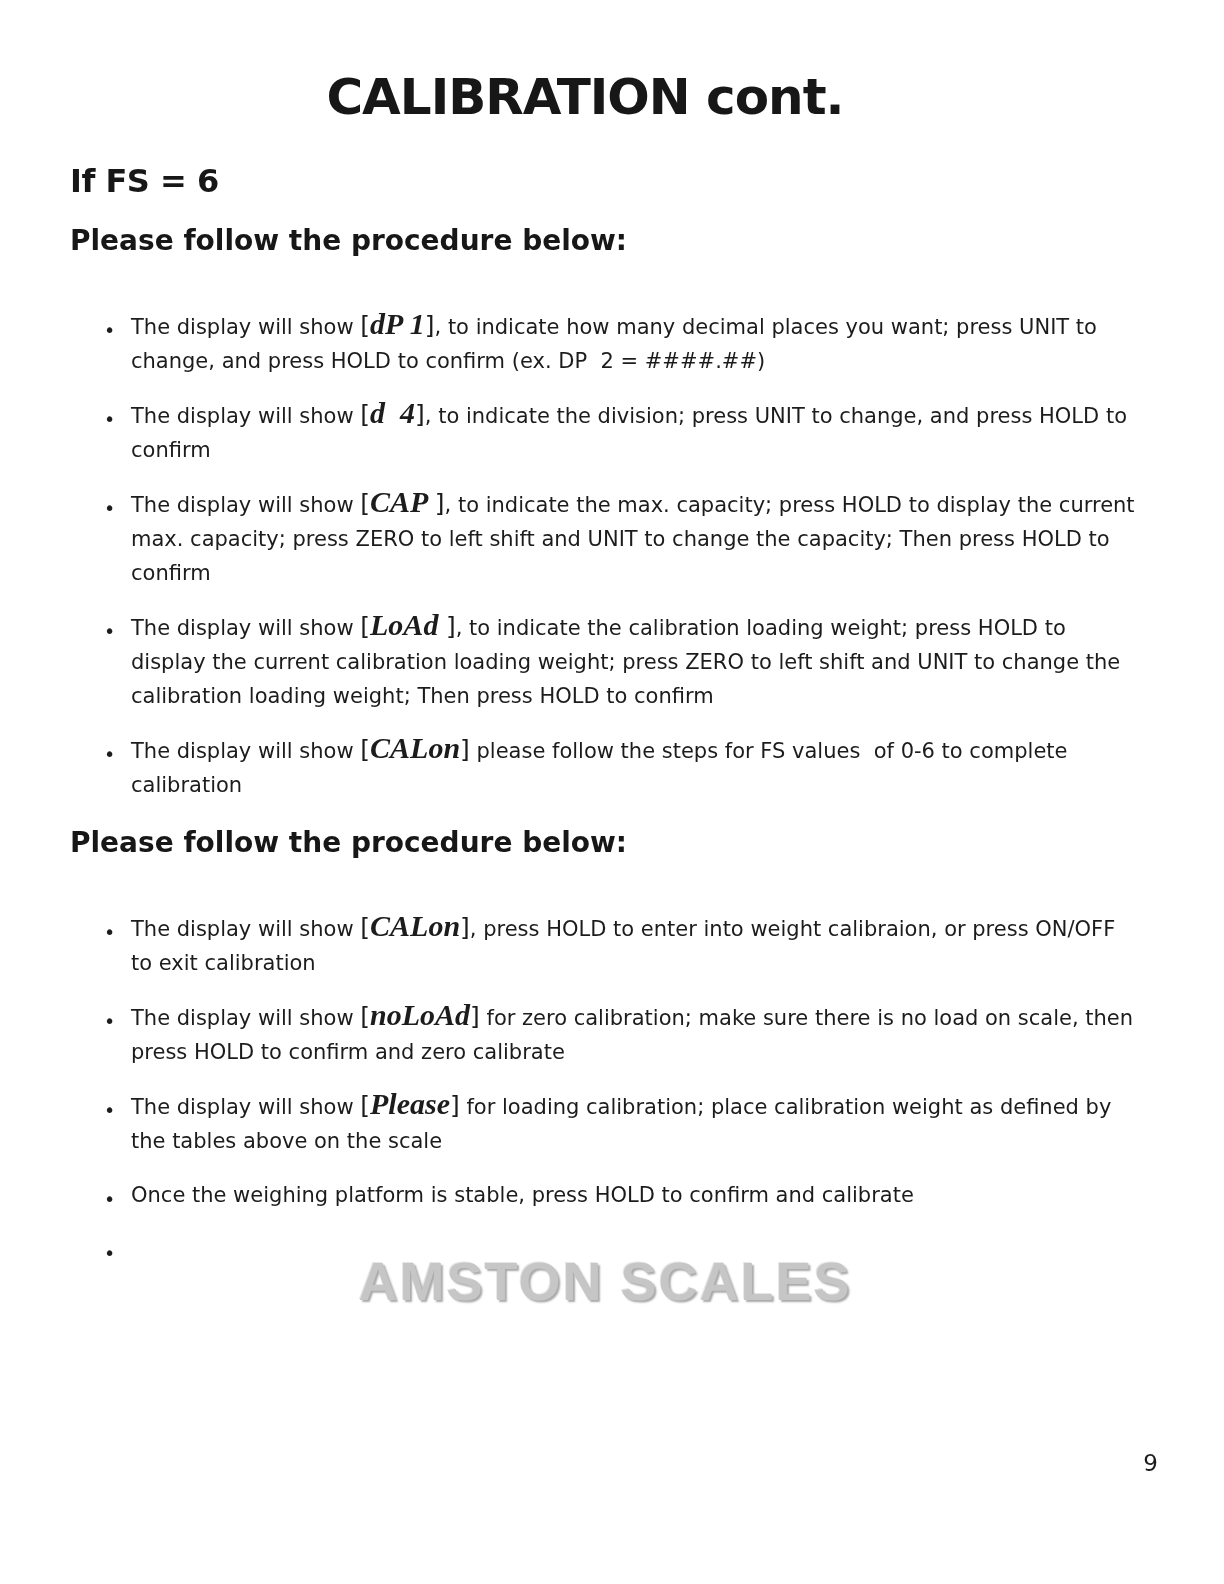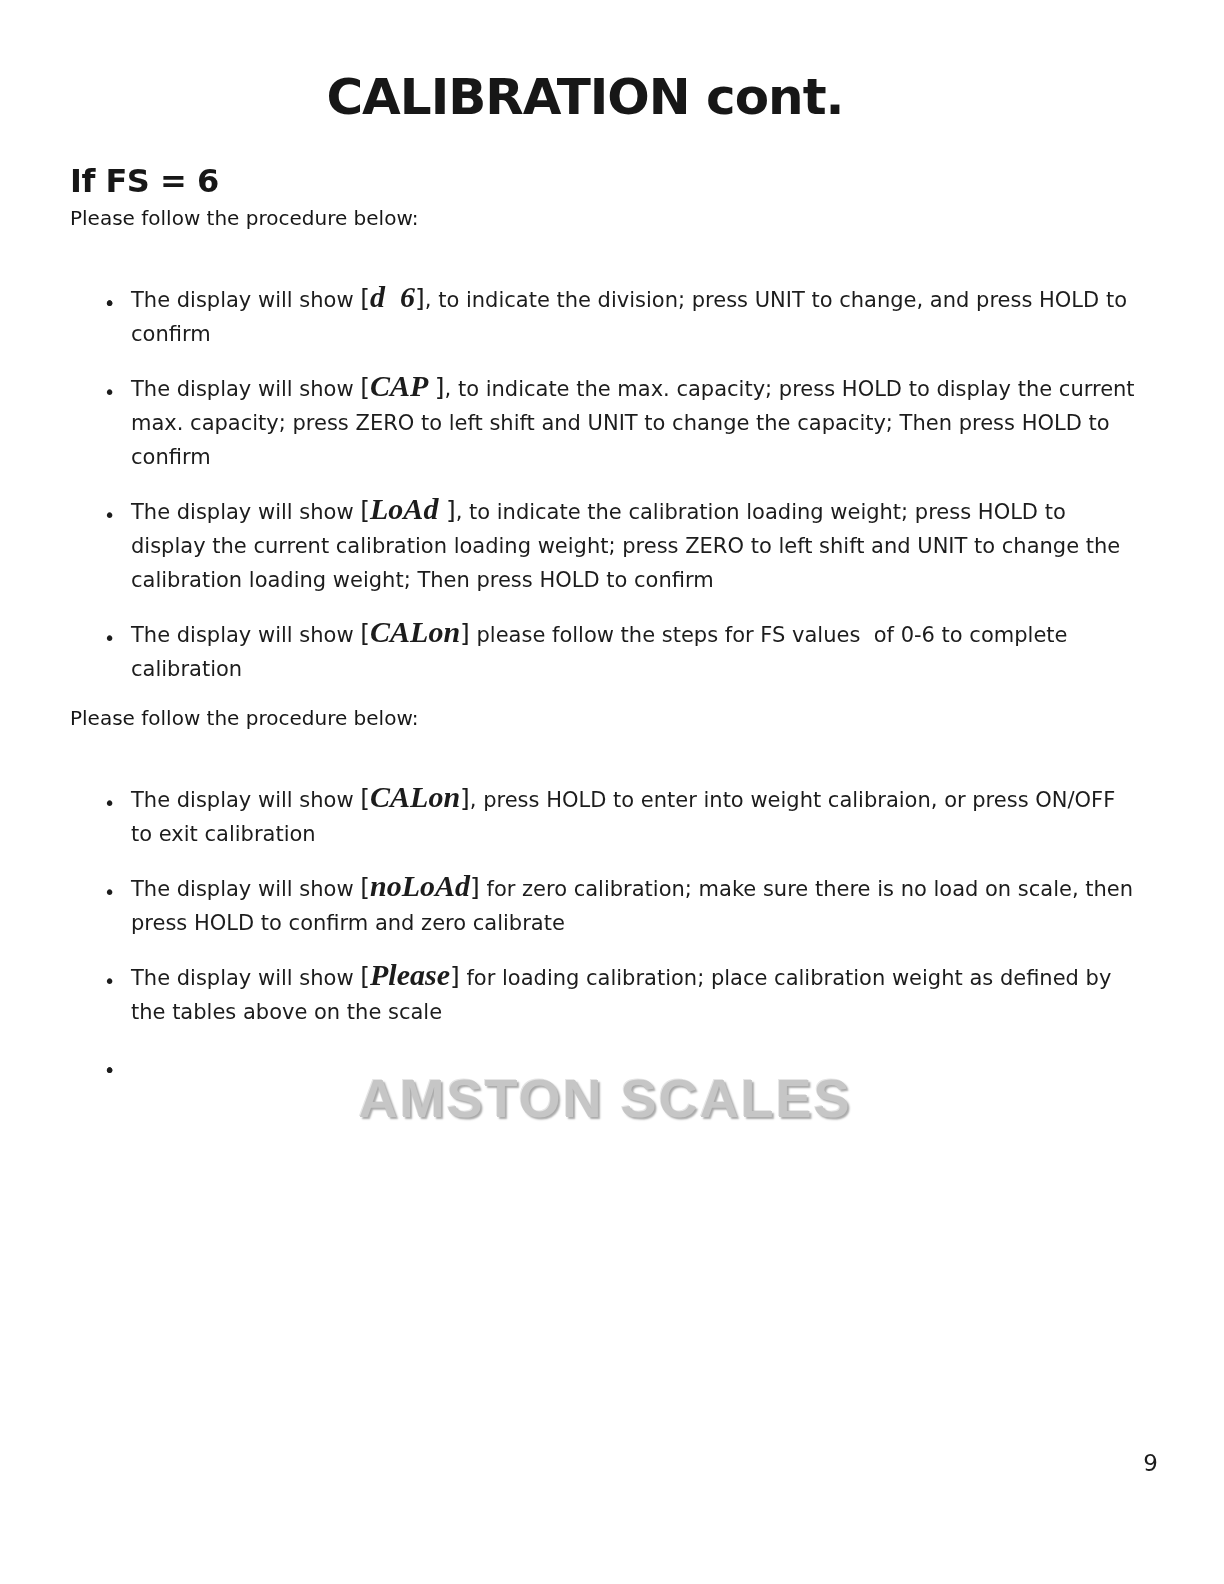--- a/index.html
+++ b/index.html
@@ -23,23 +23,23 @@
     color: #171717;
   }
   .section-heading {
     margin: 36px 0 0 0;
     font-size: 32px;
     font-weight: bold;
     letter-spacing: -0.5px;
     color: #171717;
   }
   .section-subheading {
-    margin: 6px 0 0 0;
-    font-size: 20px;
-    font-weight: normal;
+    margin: 24px 0 0 0;
+    font-size: 28px;
+    font-weight: bold;
     color: #171717;
   }
   .bullet-list {
     list-style: none;
     margin: 52px 0 0 0;
     padding: 0 0 0 34px;
   }
   .bullet-item {
     position: relative;
     padding-left: 27px;
@@ -90,35 +90,35 @@
 <body>
 
 <div class="page">
 
   <h1 class="doc-title">CALIBRATION cont.</h1>
 
   <section>
     <h2 class="section-heading">If FS = 6</h2>
     <h3 class="section-subheading">Please follow the procedure below:</h3>
     <ul class="bullet-list">
-        <li class="bullet-item"><span class="dot">•</span></li>
-        <li class="bullet-item"><span class="dot">•</span><div class="bullet-text"><span class="t">The display will show </span><span class="bracket">[</span><span class="code">d  6</span><span class="bracket">]</span><span class="t">, to indicate the division; press UNIT to change, and press HOLD to confirm</span></div></li>
+        <li class="bullet-item"><span class="dot">•</span><div class="bullet-text"><span class="t">The display will show </span><span class="bracket">[</span><span class="code">dP 1</span><span class="bracket">]</span><span class="t">, to indicate how many decimal places you want; press UNIT to change, and press HOLD to confirm (ex. DP  2 = ####.##)</span></div></li>
+        <li class="bullet-item"><span class="dot">•</span><div class="bullet-text"><span class="t">The display will show </span><span class="bracket">[</span><span class="code">d  4</span><span class="bracket">]</span><span class="t">, to indicate the division; press UNIT to change, and press HOLD to confirm</span></div></li>
         <li class="bullet-item"><span class="dot">•</span><div class="bullet-text"><span class="t">The display will show </span><span class="bracket">[</span><span class="code">CAP </span><span class="bracket">]</span><span class="t">, to indicate the max. capacity; press HOLD to display the current max. capacity; press ZERO to left shift and UNIT to change the capacity; Then press HOLD to confirm</span></div></li>
         <li class="bullet-item"><span class="dot">•</span><div class="bullet-text"><span class="t">The display will show </span><span class="bracket">[</span><span class="code">LoAd </span><span class="bracket">]</span><span class="t">, to indicate the calibration loading weight; press HOLD to display the current calibration loading weight; press ZERO to left shift and UNIT to change the calibration loading weight; Then press HOLD to confirm</span></div></li>
         <li class="bullet-item"><span class="dot">•</span><div class="bullet-text"><span class="t">The display will show </span><span class="bracket">[</span><span class="code">CALon</span><span class="bracket">]</span><span class="t"> please follow the steps for FS values  of 0-6 to complete calibration</span></div></li>
       </ul>
   </section>
 
   <section>
     <h3 class="section-subheading">Please follow the procedure below:</h3>
     <ul class="bullet-list">
         <li class="bullet-item"><span class="dot">•</span><div class="bullet-text"><span class="t">The display will show </span><span class="bracket">[</span><span class="code">CALon</span><span class="bracket">]</span><span class="t">, press HOLD to enter into weight calibraion, or press ON/OFF to exit calibration</span></div></li>
         <li class="bullet-item"><span class="dot">•</span><div class="bullet-text"><span class="t">The display will show </span><span class="bracket">[</span><span class="code">noLoAd</span><span class="bracket">]</span><span class="t"> for zero calibration; make sure there is no load on scale, then press HOLD to confirm and zero calibrate</span></div></li>
         <li class="bullet-item"><span class="dot">•</span><div class="bullet-text"><span class="t">The display will show </span><span class="bracket">[</span><span class="code">Please</span><span class="bracket">]</span><span class="t"> for loading calibration; place calibration weight as defined by the tables above on the scale</span></div></li>
-        <li class="bullet-item"><span class="dot">•</span></li>
+        <li class="bullet-item"><span class="dot">•</span><div class="bullet-text"><span class="t">Once the weighing platform is stable, press HOLD to confirm and calibrate</span></div></li>
         <li class="bullet-item"><span class="dot">•</span></li>
       </ul>
   </section>
 
   <div class="watermark">AMSTON SCALES</div>
 
   <div class="page-number">9</div>
 
 </div>
 

